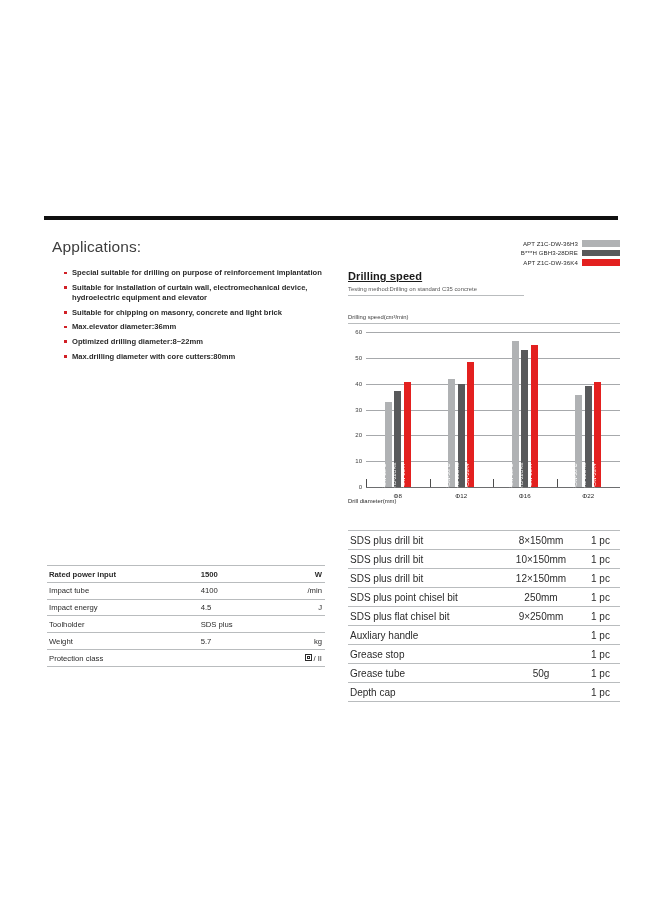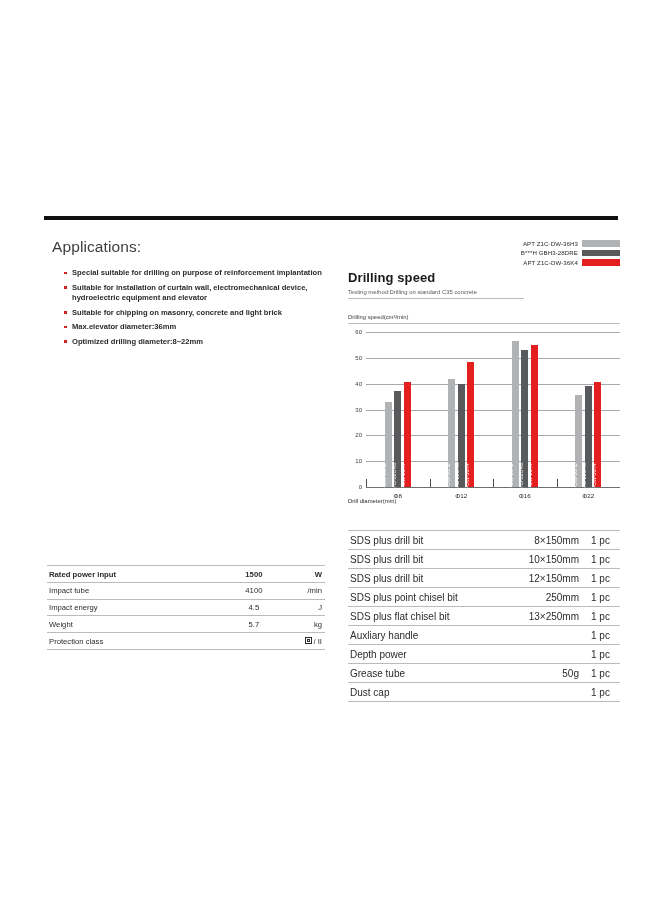--- a/index.html
+++ b/index.html
@@ -86,21 +86,21 @@
   .spec-table tr:first-child {
     border-top: 0.8px solid #b9bcbe;
     font-weight: bold;
   }
   .spec-table td {
     padding: 3.6px 0 3.2px 0;
     color: #2b2b2b;
     vertical-align: bottom;
   }
   .spec-label { text-align: left; padding-left: 2px !important; }
-  .spec-value { text-align: center; padding-right: 9px !important; white-space: nowrap; }
+  .spec-value { text-align: left; padding-right: 9px !important; white-space: nowrap; }
   .spec-unit  { text-align: right; width: 30px; padding-right: 3px !important; white-space: nowrap; }
 
   .prot-symbol {
     display: inline-block;
     width: 5.5px;
     height: 5.5px;
     border: 1.1px solid #2b2b2b;
     position: relative;
     vertical-align: -0.5px;
     margin-right: 1px;
@@ -148,25 +148,26 @@
   }
 
   
   .chart-head {
     position: absolute;
     left: 0;
     top: 30px;
     width: 178px;
   }
   .chart-title {
-    font-size: 13px;
+    font-size: 11px;
     font-weight: bold;
     color: #1a1a1a;
     margin: 0 0 3.5px 0;
     letter-spacing: 0.1px;
+    text-decoration: underline;
   }
   .chart-subtitle {
     font-size: 5.9px;
     color: #595959;
     margin: 0;
     padding-bottom: 3px;
     border-bottom: 0.7px solid #b9bcbe;
     width: 176px;
   }
   .chart-ylabel {
@@ -299,57 +300,63 @@
   }
   .acc-table tr:first-child {
     border-top: 0.8px solid #b9bcbe;
   }
   .acc-table td {
     padding: 3.7px 0 3.3px 0;
     color: #2b2b2b;
     vertical-align: bottom;
   }
   .acc-name { text-align: left; padding-left: 2px !important; }
-  .acc-spec { text-align: right; padding-right: 12px !important; white-space: nowrap; }
+  .acc-spec { text-align: center; padding-right: 12px !important; white-space: nowrap; }
   .acc-qty  { text-align: left; width: 26px; padding-right: 3px !important; white-space: nowrap; }
 </style>
 </head>
 <body>
 
 <div class="page">
 
   <div class="top-rule"></div>
 
   <section class="applications">
     <h2>Applications:</h2>
     <ul class="app-list">
       <li>Special suitable for drilling on purpose of reinforcement implantation</li>
       <li>Suitable for installation of curtain wall, electromechanical device, hydroelectric equipment and elevator</li>
       <li>Suitable for chipping on masonry, concrete and light brick</li>
       <li>Max.elevator diameter:36mm</li>
       <li>Optimized drilling diameter:8~22mm</li>
+      <li>Max.drilling diameter with core cutters:80mm</li>
     </ul>
   </section>
 
   <table class="spec-table">
     <tbody>
       <tr>
         <td class="spec-label">Rated power input</td>
         <td class="spec-value">1500</td>
         <td class="spec-unit">W</td>
       </tr>
       <tr>
         <td class="spec-label">Impact tube</td>
         <td class="spec-value">4100</td>
         <td class="spec-unit">/min</td>
       </tr>
       <tr>
         <td class="spec-label">Impact energy</td>
         <td class="spec-value">4.5</td>
         <td class="spec-unit">J</td>
+      </tr>
+      <tr>
+        <td class="spec-label">Toolholder</td>
+        <td class="spec-value">SDS plus</td>
+        <td class="spec-unit"></td>
       </tr>
       <tr>
         <td class="spec-label">Weight</td>
         <td class="spec-value">5.7</td>
         <td class="spec-unit">kg</td>
       </tr>
       <tr>
         <td class="spec-label">Protection class</td>
         <td class="spec-value"></td>
         <td class="spec-unit">
@@ -478,39 +485,39 @@
         <td class="acc-spec">12×150mm</td>
         <td class="acc-qty">1 pc</td>
       </tr>
       <tr>
         <td class="acc-name">SDS plus point chisel bit</td>
         <td class="acc-spec">250mm</td>
         <td class="acc-qty">1 pc</td>
       </tr>
       <tr>
         <td class="acc-name">SDS plus flat chisel bit</td>
-        <td class="acc-spec">13×250mm</td>
+        <td class="acc-spec">9×250mm</td>
         <td class="acc-qty">1 pc</td>
       </tr>
       <tr>
         <td class="acc-name">Auxliary handle</td>
         <td class="acc-spec"></td>
         <td class="acc-qty">1 pc</td>
       </tr>
       <tr>
-        <td class="acc-name">Depth power</td>
+        <td class="acc-name">Grease stop</td>
         <td class="acc-spec"></td>
         <td class="acc-qty">1 pc</td>
       </tr>
       <tr>
         <td class="acc-name">Grease tube</td>
         <td class="acc-spec">50g</td>
         <td class="acc-qty">1 pc</td>
       </tr>
       <tr>
-        <td class="acc-name">Dust cap</td>
+        <td class="acc-name">Depth cap</td>
         <td class="acc-spec"></td>
         <td class="acc-qty">1 pc</td>
       </tr>
     </tbody>
   </table>
 
 </div>
 
 </body></html>

